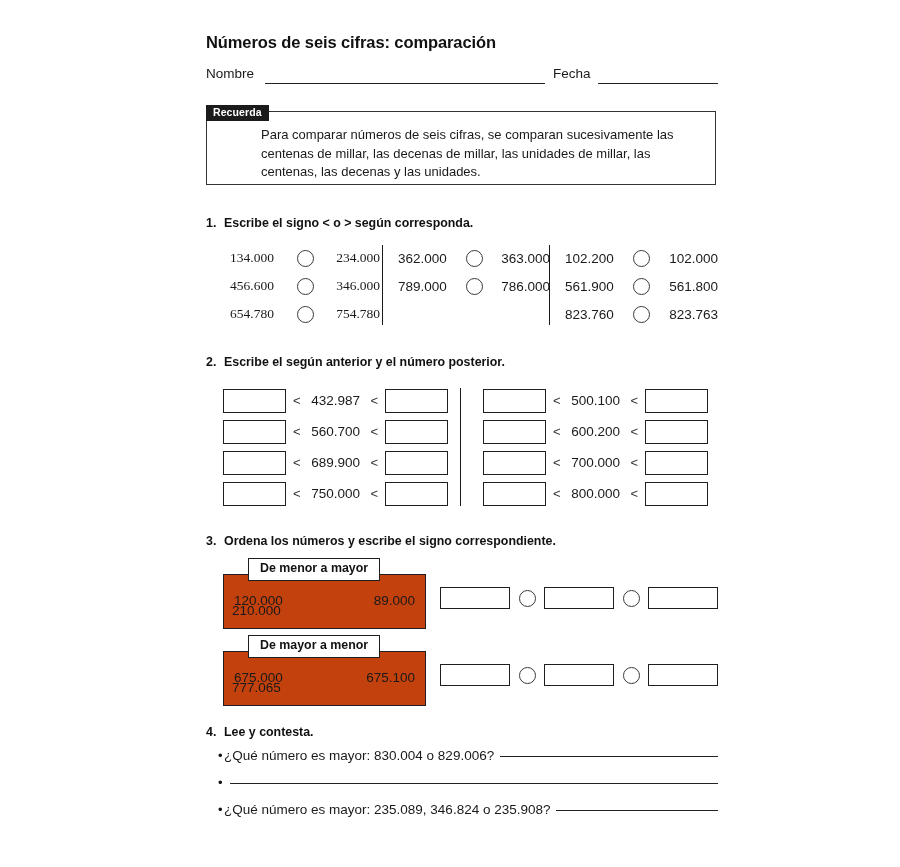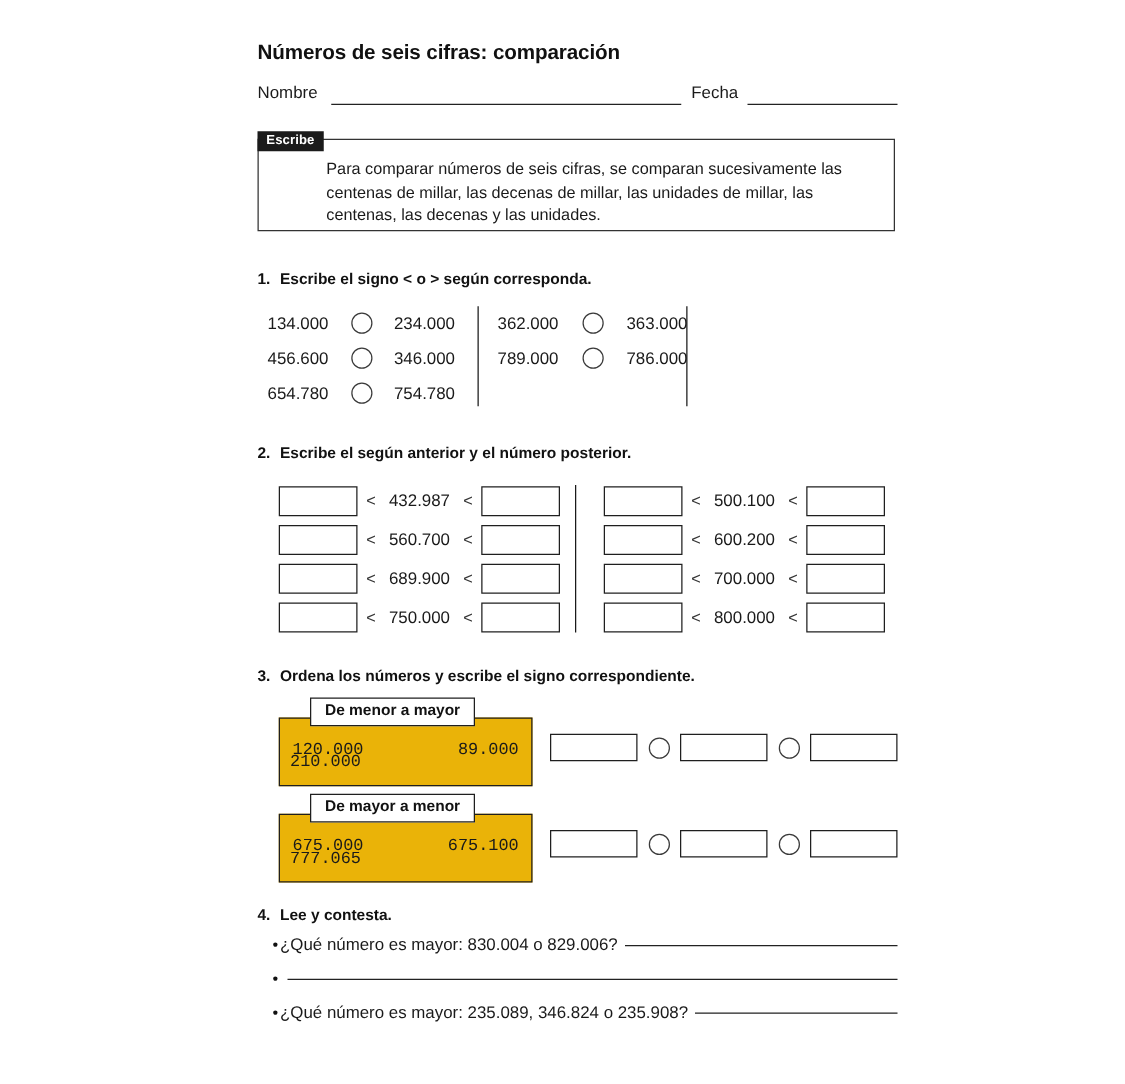--- a/index.html
+++ b/index.html
@@ -120,21 +120,21 @@
     left: 206px;
     top: 243px;
     width: 512px;
     height: 88px;
   }
   .ex1-col {
     position: absolute;
     top: 0;
     height: 88px;
   }
-  .ex1-col.c1 { left: 8px;  width: 150px; }
+  .ex1-col.c1 { left: 24px;  width: 150px; font-family: Liberation Serif, serif; }
   .ex1-col.c2 { left: 192px; width: 152px; }
   .ex1-col.c3 { left: 359px; width: 153px; }
   .cmp-row {
     position: absolute;
     left: 0;
     width: 100%;
     height: 28px;
     display: flex;
     align-items: center;
     justify-content: space-between;
@@ -230,22 +230,21 @@
   .ord-group.g0 { top: 8px; }
   .ord-group.g1 { top: 85px; }
   .ord-box {
     position: absolute;
     left: 17px;
     top: 6px;
     width: 203px;
     height: 55px;
     border: 1.2px solid #1f1f1f;
     box-sizing: border-box;
-    background: #eab308;
-    font-family: Liberation Mono, monospace;
+    background: #c2410c;
   }
   .ord-label {
     position: absolute;
     left: 42px;
     top: -10px;
     background: #ffffff;
     border: 1.2px solid #1f1f1f;
     box-sizing: border-box;
     padding: 3px 11px 4px 11px;
     font-size: 12.4px;
@@ -335,21 +334,21 @@
 
   <div class="namerow">
     <span class="nm-label nombre">Nombre</span>
     <span class="nm-rule r-nombre"></span>
     <span class="nm-label fecha">Fecha</span>
     <span class="nm-rule r-fecha"></span>
   </div>
 
   <div class="recuerda-wrap">
     <div class="recuerda-box"></div>
-    <div class="recuerda-tag">Escribe</div>
+    <div class="recuerda-tag">Recuerda</div>
     <div class="recuerda-text">Para comparar números de seis cifras, se comparan sucesivamente las centenas de millar, las decenas de millar, las unidades de millar, las centenas, las decenas y las unidades.</div>
   </div>
 
   <div class="ex-head" style="top:216px;">
     <span class="num">1.</span><span>Escribe el signo &lt; o &gt; según corresponda.</span>
   </div>
 
   <div class="ex1">
     <span class="vdiv d1"></span>
     <span class="vdiv d2"></span>
@@ -378,20 +377,37 @@
         <span class="cmp-circle"></span>
         <span class="cmp-num">363.000</span>
       </div>
       <div class="cmp-row r1">
         <span class="cmp-num">789.000</span>
         <span class="cmp-circle"></span>
         <span class="cmp-num">786.000</span>
       </div>
     </div>
 
+    <div class="ex1-col c3">
+      <div class="cmp-row r0">
+        <span class="cmp-num">102.200</span>
+        <span class="cmp-circle"></span>
+        <span class="cmp-num">102.000</span>
+      </div>
+      <div class="cmp-row r1">
+        <span class="cmp-num">561.900</span>
+        <span class="cmp-circle"></span>
+        <span class="cmp-num">561.800</span>
+      </div>
+      <div class="cmp-row r2">
+        <span class="cmp-num">823.760</span>
+        <span class="cmp-circle"></span>
+        <span class="cmp-num">823.763</span>
+      </div>
+    </div>
   </div>
 
   <div class="ex-head" style="top:355px;">
     <span class="num">2.</span><span>Escribe el según anterior y el número posterior.</span>
   </div>
 
   <div class="ex2">
     <span class="vdiv d1"></span>
 
     <div class="ex2-col c1">

